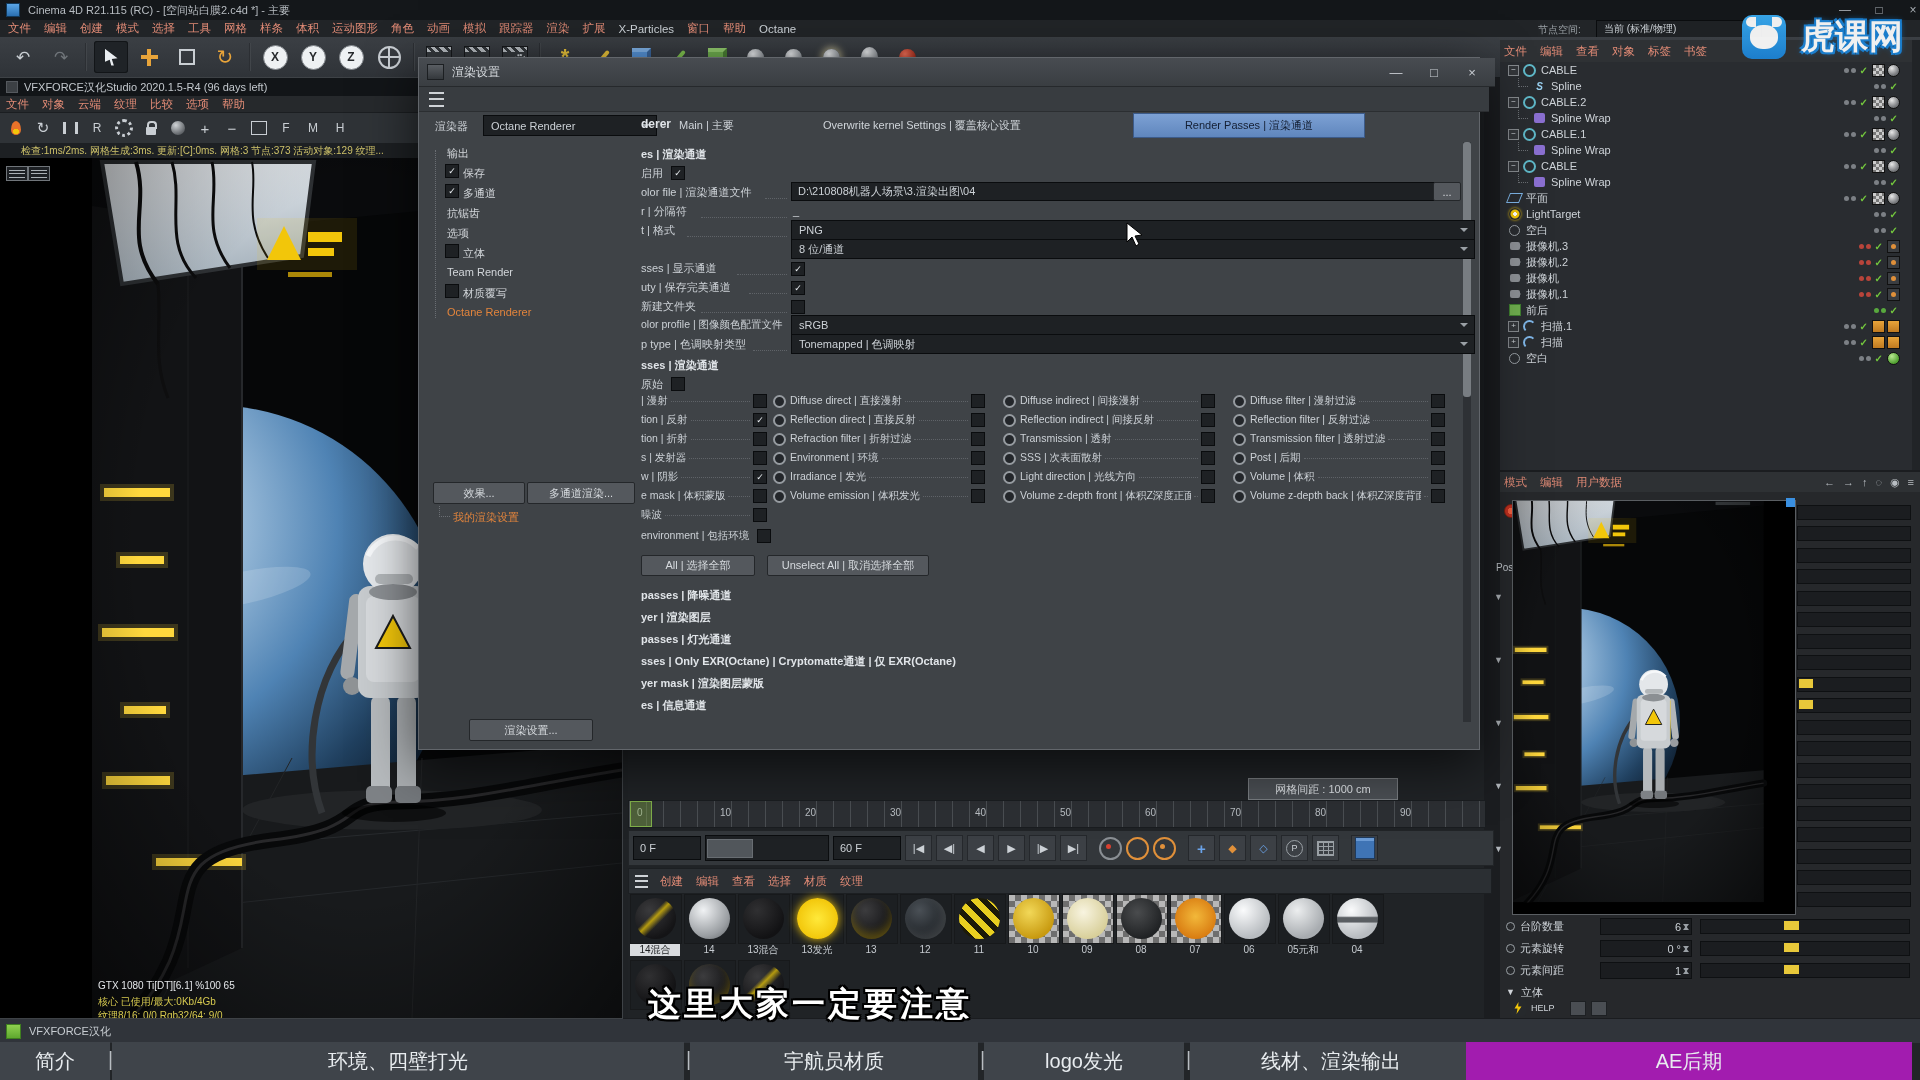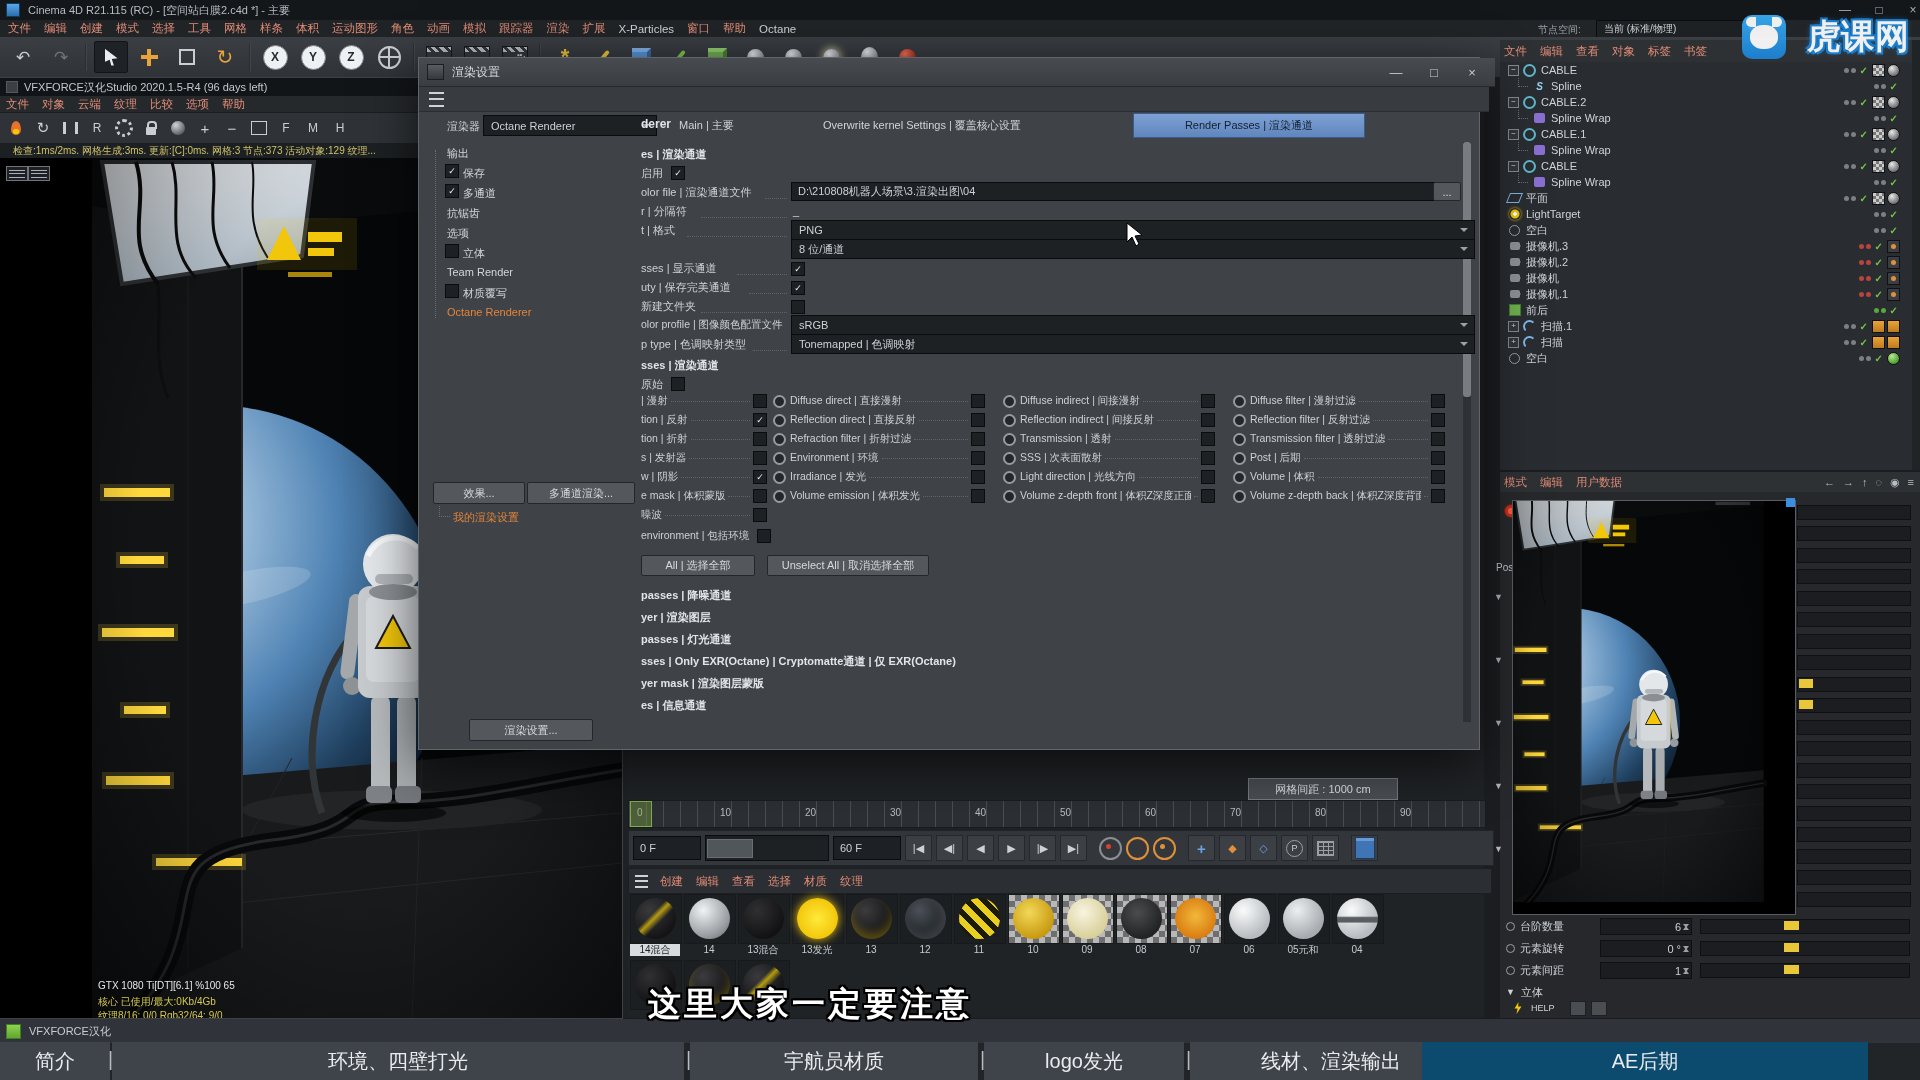--- a/index.html
+++ b/index.html
@@ -139,21 +139,21 @@
 .m12::after{background:radial-gradient(circle at 35% 30%,#fafbfc,#b8bcc0 70%)}
 .m13::after{background:radial-gradient(circle at 35% 30%,#eceeef,#a8acb0 70%)}
 .m14::after{background:linear-gradient(180deg,transparent 44%,#5a5e62 48% 58%,transparent 62%),radial-gradient(circle at 35% 30%,#fafbfc,#b8bcc0 70%)}
 .mname{height:12px;font-size:10px;color:#c6cbd0;text-align:center;line-height:12px;overflow:hidden;white-space:nowrap}
 .mname.sel{background:#d9dcdf;color:#1c1e20}
 .mixtxt{position:absolute;left:0;right:0;top:18px;text-align:center;color:#e8cf20;font-size:9px;font-weight:bold}
 
 .chap{position:absolute;top:1042px;height:38px;background:#3f444a;display:flex;align-items:center;justify-content:center;color:#e8ecef;font-size:20px}
 .chsep{position:absolute;top:1048px;color:#b8bdc2;font-size:20px}
 .subtitle{position:absolute;left:648px;top:982px;font-size:33px;font-weight:bold;letter-spacing:3px;color:#fff;z-index:55;text-shadow:-2px 0 0 #000,2px 0 0 #000,0 -2px 0 #000,0 2px 0 #000,-2px -2px 0 #000,2px 2px 0 #000,-2px 2px 0 #000,2px -2px 0 #000}
-.wm{position:absolute;left:1742px;top:14px;display:flex;align-items:center;gap:21px;z-index:50;opacity:.93}
+.wm{position:absolute;left:1742px;top:14px;display:flex;align-items:center;gap:15px;z-index:50;opacity:.93}
 .wmicon{width:44px;height:44px;border-radius:10px;background:linear-gradient(#3aaef5,#1b84d8);position:relative}
 .wmicon::after{content:"";position:absolute;left:8px;top:10px;width:28px;height:24px;border-radius:46%;background:#fff}
 .wmicon::before{content:"";position:absolute;left:4px;top:2px;width:36px;height:10px;background:linear-gradient(90deg,#fff 0 10px,transparent 10px 26px,#fff 26px);border-radius:5px}
 .wmtext{font-size:34px;font-weight:bold;color:#fff;text-shadow:0 0 6px #1b84d8,2px 2px 0 #1b84d8,-2px -2px 0 #1b84d8,2px -2px 0 #1b84d8,-2px 2px 0 #1b84d8}
 .frag{position:absolute;left:1494px;color:#b0b5ba;font-size:9px}
 </style>
 </head>
 <body>
 
 <div id="root">
@@ -388,21 +388,21 @@
         </span>
     <span class="li" style="font-size:15px">+</span>
     <span class="li" style="font-size:15px">−</span>
     <span class="li">
           <span class="boxico"></span>
         </span>
     <span class="li">F</span>
     <span class="li">M</span>
     <span class="li">H</span>
   </div>
-  <div class="a f tt" style="left:0;top:65px;width:622px;height:15px;background:#1d2023;color:#cdc169;font-size:10px;padding-left:13px">检查:1ms/2ms. 网格生成:3ms. 更新:[C]:0ms. 网格:3 节点:373 活动对象:129 纹理...</div>
+  <div class="a f tt" style="left:0;top:65px;width:622px;height:15px;background:#1d2023;color:#cdc169;font-size:10px;padding-left:21px">检查:1ms/2ms. 网格生成:3ms. 更新:[C]:0ms. 网格:3 节点:373 活动对象:129 纹理...</div>
   <div class="a" style="left:0;top:80px;width:622px;height:860px;background:#000;overflow:hidden">
     <svg width="530" height="860" style="position:absolute;left:92px;top:0">
           <use href="#scene"></use>
         </svg>
     <div class="vico" style="position:absolute;left:6px;top:8px">
           <i></i>
           <i></i>
           <i></i>
         </div>
     <div class="vico" style="position:absolute;left:28px;top:8px">
@@ -873,21 +873,21 @@
     <span>渲染设置</span>
     <span style="flex:1"></span>
     <span class="dwb">—</span>
     <span class="dwb">□</span>
     <span class="dwb">×</span>
   </div>
   <div class="dmenu">
         <span class="hamb"></span>
       </div>
 
-  <span class="a tt" style="left:28px;top:61px">渲染器</span>
+  <span class="a tt" style="left:16px;top:61px">渲染器</span>
   <div class="a dd" style="left:64px;top:57px;width:158px;height:19px">
         <span>Octane Renderer</span>
       </div>
   <span class="a tt bold" style="left:222px;top:59px;font-size:12px">derer</span>
   <span class="a tab" style="left:260px;top:60px">Main | 主要</span>
   <span class="a tab" style="left:404px;top:60px">Overwrite kernel Settings | 覆盖核心设置</span>
   <div class="a tab act" style="left:714px;top:55px;width:230px;height:23px">
         <span>Render Passes | 渲染通道</span>
       </div>
 
@@ -1154,21 +1154,21 @@
       <span>宇航员材质</span>
     </div>
 <span class="chsep" style="left:980px">|</span>
 <div class="chap" style="left:984px;width:200px">
       <span>logo发光</span>
     </div>
 <span class="chsep" style="left:1186px">|</span>
 <div class="chap" style="left:1190px;width:282px">
       <span>线材、渲染输出</span>
     </div>
-<div class="chap" style="left:1422px;width:446px;background:#0c4a6e">
+<div class="chap" style="left:1466px;width:446px;background:#a21caf">
       <span>AE后期</span>
     </div>
 
 <div class="subtitle tt">这里大家一定要注意</div>
 
 <div class="wm">
   <span class="wmicon"></span>
   <span class="wmtext">虎课网</span>
 </div>
 

